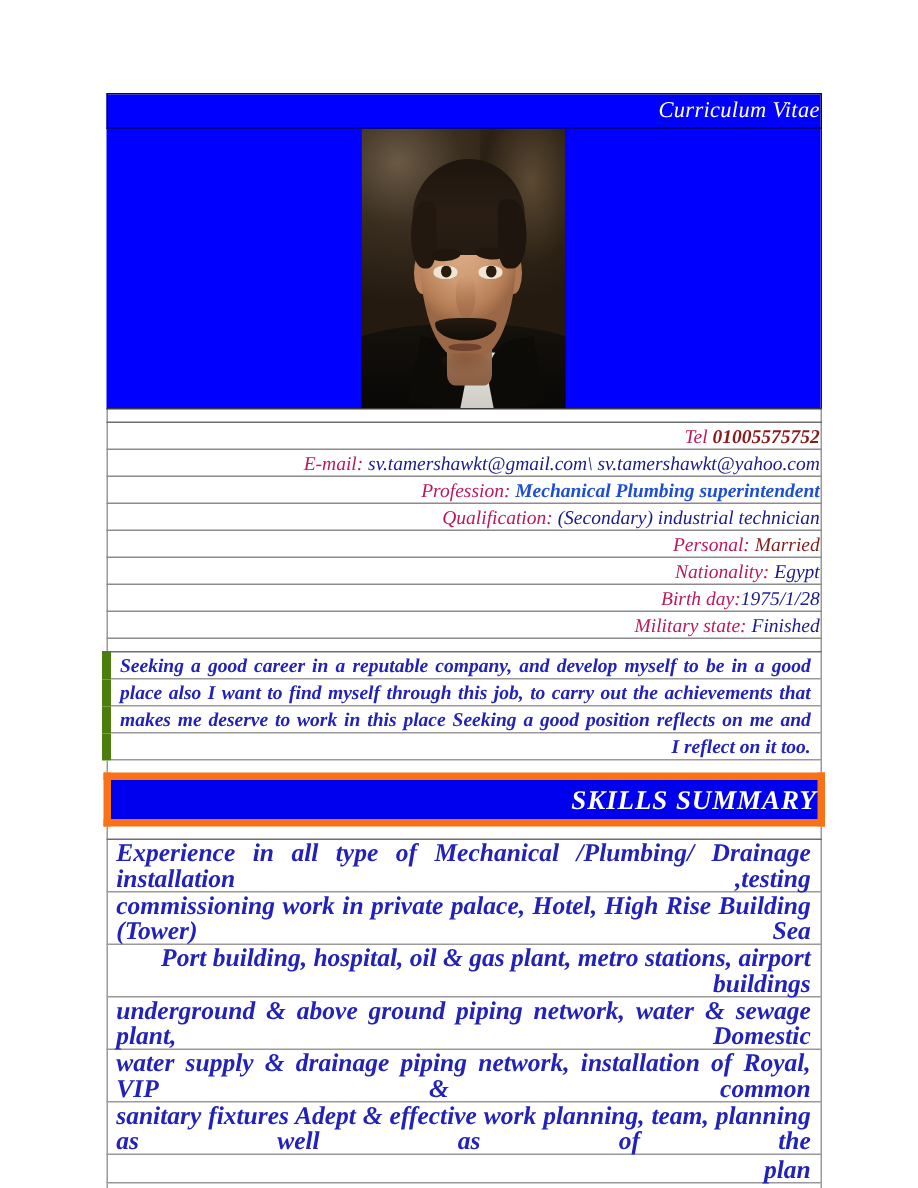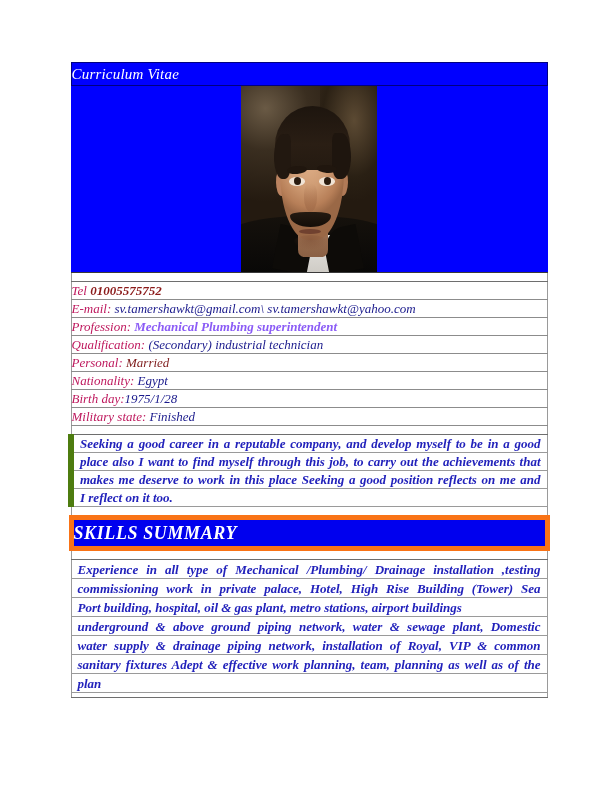--- a/index.html
+++ b/index.html
@@ -28,21 +28,21 @@
     top: 62px;
     width: 476px;
     border-collapse: collapse;
     table-layout: fixed;
   }
 
   .cv-table td {
     padding: 0;
     margin: 0;
     vertical-align: middle;
-    text-align: left;
+    text-align: right;
   }
 
   
   .row-cv-band {
     height: 22px;
     background: #0000ff;
     border: 1px solid #000080;
     color: #ffffff;
     font-style: italic;
     font-size: 15px;
@@ -255,21 +255,21 @@
     border-left: 1px solid #9a9a9a;
     border-right: 1px solid #9a9a9a;
     border-bottom: 1px solid #8c8c8c;
     font-size: 13px;
     line-height: 16px;
     font-style: italic;
   }
   .lbl-olive { color: #be185d; }
   .val-maroon { color: #8b1a1a; font-style: italic; font-weight: bold; }
   .val-navy { color: #1a1a8c; }
-  .val-blue-bold { color: #8b5cf6; font-weight: bold; font-style: italic; }
+  .val-blue-bold { color: #1d4ed8; font-weight: bold; font-style: italic; }
   .val-navy-b { color: #7f1d1d; font-weight: normal; }
 
   
   .row-obj {
     height: 17px;
     background: #ffffff;
     border-left: 6px solid #4d7c0f;
     border-right: 1px solid #9a9a9a;
     border-bottom: 1px solid #9a9a9a;
     color: #2222bb;
@@ -296,21 +296,21 @@
 
   .row-skills {
     height: 18px;
     background: #ffffff;
     border-left: 1px solid #9a9a9a;
     border-right: 1px solid #9a9a9a;
     border-bottom: 1px solid #9a9a9a;
     color: #2222bb;
     font-style: italic;
     font-weight: bold;
-    font-size: 13px;
+    font-size: 17px;
     line-height: 17px;
     padding: 0 6px !important;
   }
   .row-skills.justify { text-align: justify; text-align-last: justify; }
 
   .row-end {
     height: 4px;
     background: #ffffff;
     border-left: 1px solid #9a9a9a;
     border-right: 1px solid #9a9a9a;

